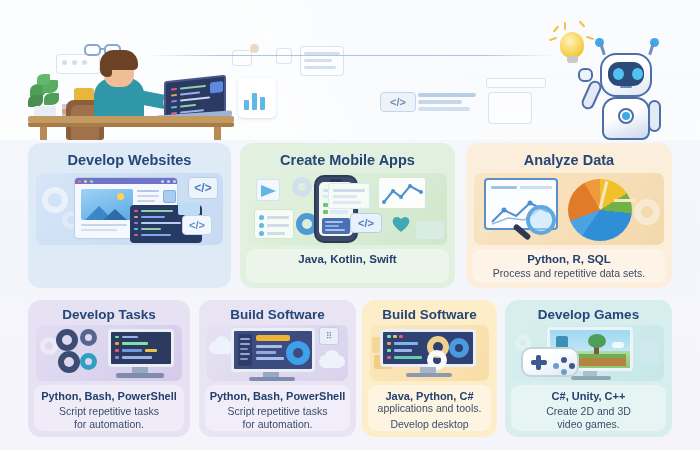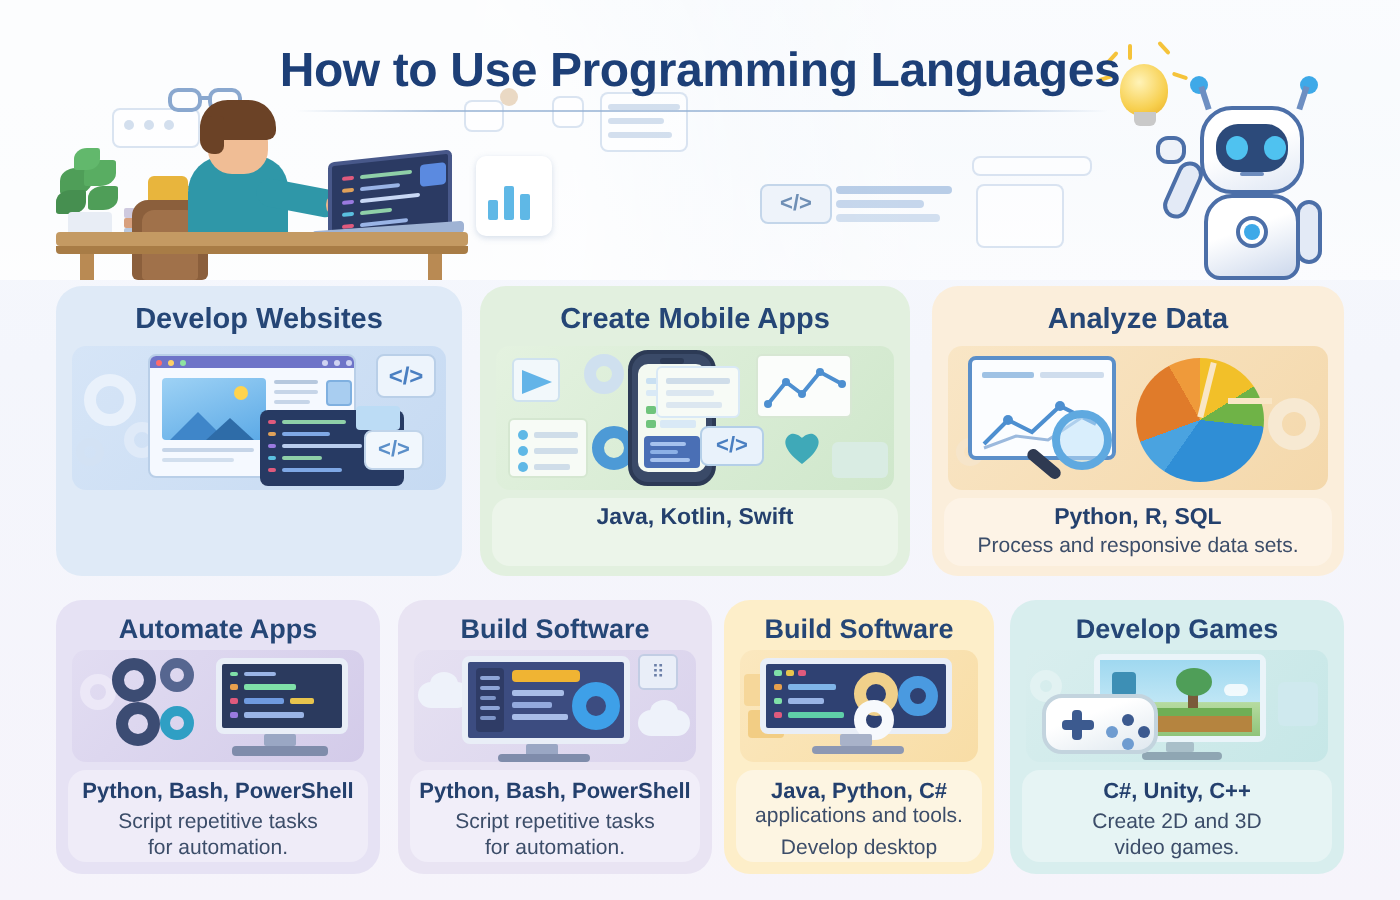--- a/index.html
+++ b/index.html
@@ -190,21 +190,20 @@
     <div class="faint-line" style="left:304px;top:66px;width:32px;height:3px;"></div>
     <div class="faint-line" style="left:62px;top:60px;width:5px;height:5px;border-radius:50%;"></div>
     <div class="faint-line" style="left:72px;top:60px;width:5px;height:5px;border-radius:50%;"></div>
     <div class="faint-line" style="left:82px;top:60px;width:5px;height:5px;border-radius:50%;"></div>
     <div class="faint-line" style="left:250px;top:44px;width:9px;height:9px;border-radius:50%;background:rgba(200,150,90,.35);"></div>
 
     <div class="glasses-l"></div>
     <div class="glasses-r"></div>
     <div class="glasses-bridge"></div>
 
-    <div class="page-title">How to Use Programming Languages</div>
     <div class="title-rule"></div>
 
     <div class="leaf" style="left:30px;top:84px;width:16px;height:13px;"></div>
     <div class="leaf" style="left:42px;top:80px;width:16px;height:13px;background:#59ad62;"></div>
     <div class="leaf" style="left:28px;top:95px;width:15px;height:12px;background:#468f50;"></div>
     <div class="leaf" style="left:44px;top:93px;width:15px;height:12px;"></div>
     <div class="leaf" style="left:37px;top:74px;width:13px;height:11px;background:#62b86c;"></div>
     <div class="plant-pot"></div>
 
     <div class="books" style="background:#cfcadf;"></div>
@@ -406,27 +405,27 @@
       </div>
       <div style="position:absolute;left:52px;top:32px;width:30px;height:30px;border:4px solid #5fa9e0;border-radius:50%;background:rgba(190,225,250,.55);"></div>
       <div style="position:absolute;left:38px;top:56px;width:20px;height:6px;background:#2f3a52;border-radius:3px;transform:rotate(40deg);"></div>
       <div class="pie" style="left:94px;top:6px;width:64px;height:62px;
            background:conic-gradient(#f2c029 0deg 58deg, #6fb347 58deg 96deg, #2f8ed6 96deg 215deg, #4aa3e0 215deg 250deg, #e07b2a 250deg 330deg, #ef9a3a 330deg 360deg);"></div>
       <div style="position:absolute;left:128px;top:8px;width:3px;height:28px;background:#f9e6c6;transform:rotate(14deg);"></div>
       <div style="position:absolute;left:140px;top:26px;width:22px;height:3px;background:#f9e6c6;"></div>
     </div>
     <div class="card-foot" style="top:106px;width:194px;height:34px;background:#fdf3e6;padding-top:4px;">
       <div class="foot-langs">Python, R, SQL</div>
-      <div class="foot-desc" style="margin-top:2px;">Process and responsive data sets.</div>
+      <div class="foot-desc" style="margin-top:2px;">Process and repetitive data sets.</div>
     </div>
   </div>
 
   <div class="card" style="left:28px;top:300px;width:162px;height:137px;">
     <div style="position:absolute;inset:0;background:#e6e2f4;"></div>
-    <div class="card-title" style="top:7px;font-size:13.5px;">Automate Apps</div>
+    <div class="card-title" style="top:7px;font-size:13.5px;">Develop Tasks</div>
     <div class="card-art" style="top:25px;width:146px;height:56px;background:linear-gradient(135deg,#e2ddf2 0%,#d3cbe9 100%);">
       <div class="gear" style="left:4px;top:12px;width:18px;height:18px;border-width:5px;border-color:#ece8f7;background:transparent;"></div>
       <div class="gear" style="left:20px;top:4px;width:22px;height:22px;border-width:6px;border-color:#3c4c73;background:transparent;"></div>
       <div class="gear" style="left:44px;top:4px;width:17px;height:17px;border-width:5px;border-color:#566690;background:transparent;"></div>
       <div class="gear" style="left:22px;top:26px;width:22px;height:22px;border-width:6px;border-color:#3c4c73;background:transparent;"></div>
       <div class="gear" style="left:44px;top:28px;width:17px;height:17px;border-width:5px;border-color:#2f9fc4;background:transparent;"></div>
       <div class="monitor" style="left:72px;top:4px;width:66px;height:38px;background:#2b3a5e;border:3px solid #e9eef7;">
         <div class="ln" style="left:4px;top:4px;width:4px;height:2px;background:#7fe0a8;"></div>
         <div class="ln" style="left:11px;top:4px;width:16px;height:2px;background:#9ab4e6;"></div>
         <div class="ln" style="left:4px;top:10px;width:4px;height:3px;background:#e8a04d;"></div>

